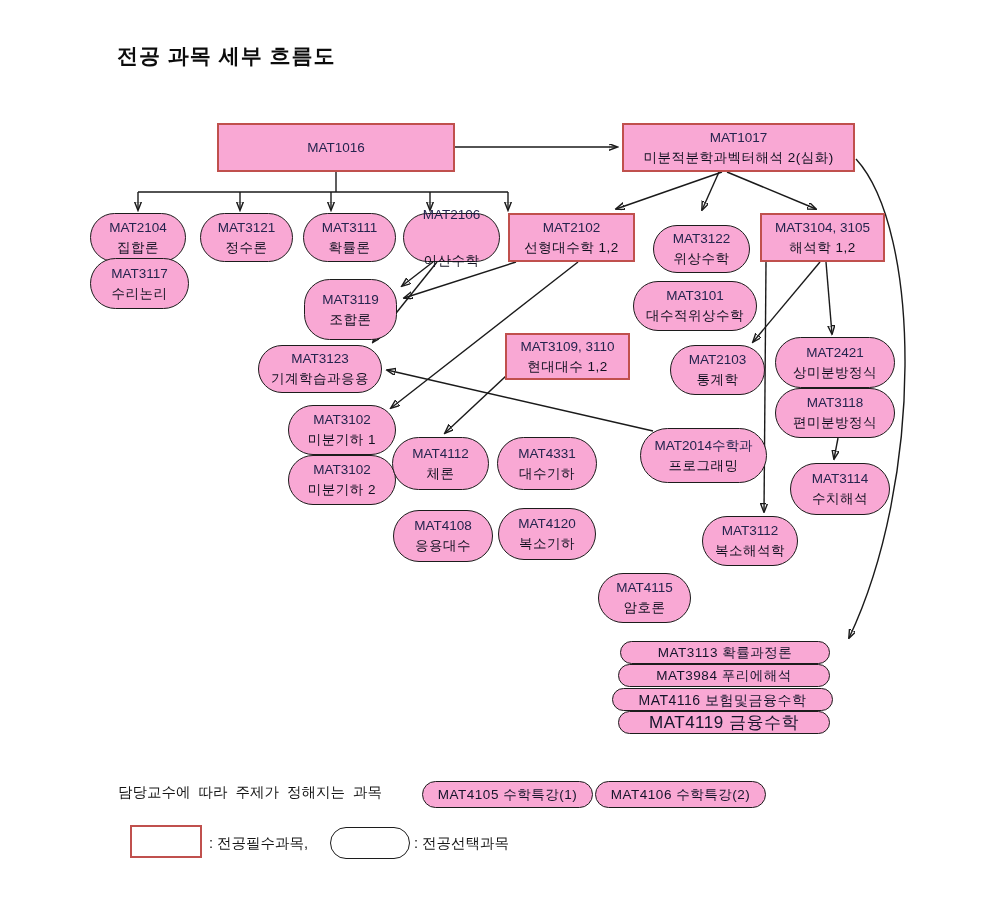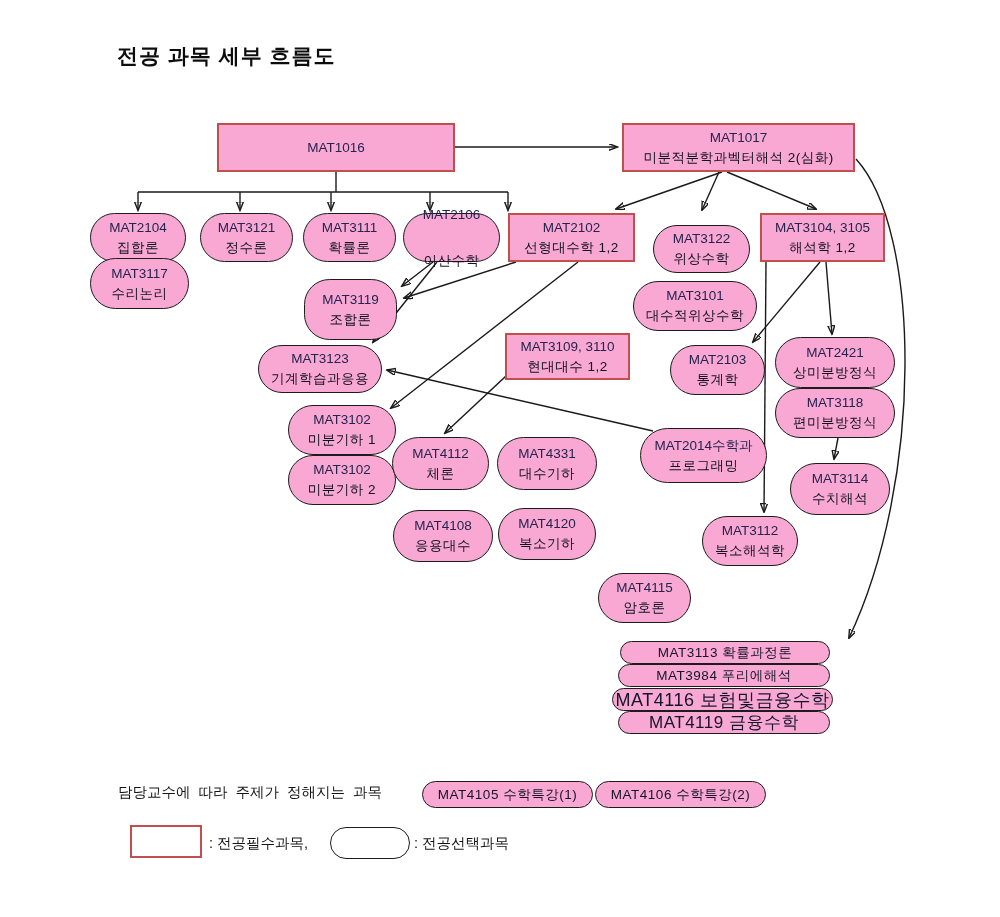--- a/index.html
+++ b/index.html
@@ -177,21 +177,21 @@
       <div class="node n-stadium" style="left: 598px; top: 573px; width: 93px; height: 50px; border-radius: 25px;">
         <div class="code">MAT4115</div>
         <div class="kname">암호론</div>
       </div>
       <div class="node n-stadium" style="left: 620px; top: 641px; width: 210px; height: 23px; border-radius: 11.5px; font-size: 13.5px; line-height: 20px;">
         <div class="single">MAT3113 확률과정론</div>
       </div>
       <div class="node n-stadium" style="left: 618px; top: 664px; width: 212px; height: 23px; border-radius: 11.5px; font-size: 13.5px; line-height: 20px;">
         <div class="single">MAT3984 푸리에해석</div>
       </div>
-      <div class="node n-stadium" style="left: 612px; top: 688px; width: 221px; height: 23px; border-radius: 11.5px; font-size: 18px; line-height: 20px;">
+      <div class="node n-stadium" style="left: 612px; top: 688px; width: 221px; height: 23px; border-radius: 11.5px; font-size: 14px; line-height: 20px;">
         <div class="single">MAT4116 보험및금융수학</div>
       </div>
       <div class="node n-stadium" style="left: 618px; top: 711px; width: 212px; height: 23px; border-radius: 11.5px; font-size: 17px; line-height: 20px;">
         <div class="single">MAT4119 금융수학</div>
       </div>
       <div class="node n-stadium" style="left: 422px; top: 781px; width: 171px; height: 27px; border-radius: 13.5px; font-size: 13.5px; line-height: 24px;">
         <div class="single">MAT4105 수학특강(1)</div>
       </div>
       <div class="node n-stadium" style="left: 595px; top: 781px; width: 171px; height: 27px; border-radius: 13.5px; font-size: 13.5px; line-height: 24px;">
         <div class="single">MAT4106 수학특강(2)</div>

